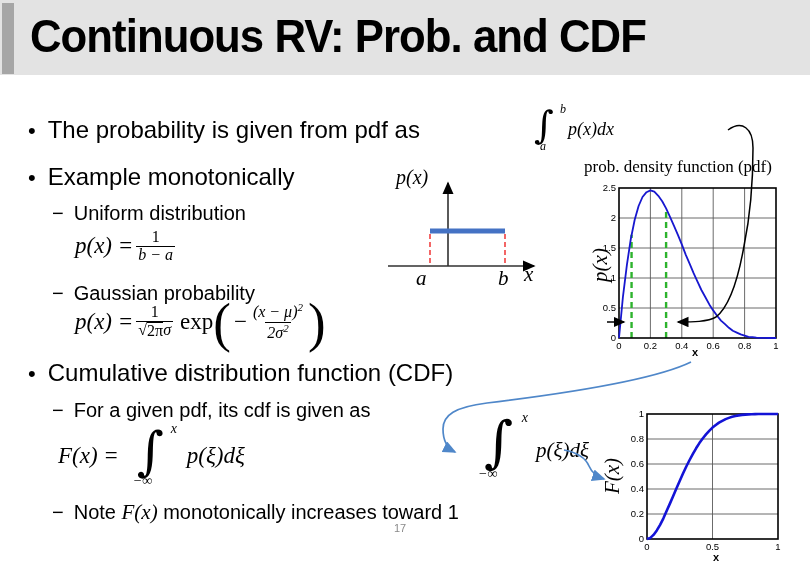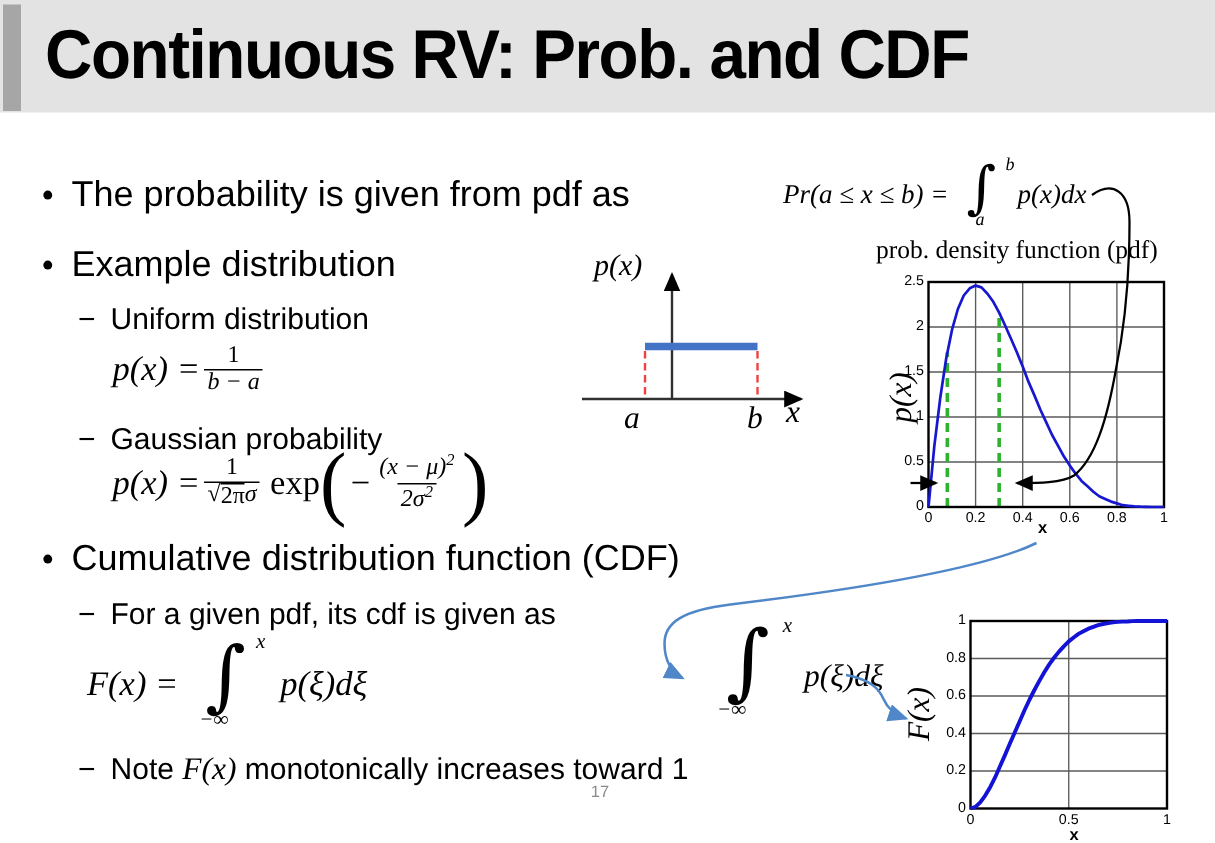--- a/index.html
+++ b/index.html
@@ -52,32 +52,31 @@
     <div class="header-bar"></div>
     <div class="slide-title">Continuous RV: Prob. and CDF</div>
   </div>
 
   <div class="line l1" style="left:28px;top:116px;">
     <span class="dot">•</span>
     <span>The probability is given from pdf as</span>
   </div>
 
   <div class="formula" style="left:522px;top:103px;height:52px;font-size:18px;">
-    <span class="mi">Pr(a ≤ x ≤ b) =</span>
     <span class="intwrap" style="width:40px;height:50px;margin-left:6px;">
       <span class="int" style="font-size:38px;position:absolute;left:6px;top:2px;">∫</span>
       <span class="isup" style="font-size:12px;right:2px;top:-2px;">b</span>
       <span class="isub" style="font-size:12px;left:12px;bottom:0;">a</span>
     </span>
     <span class="mi">p(x)dx</span>
   </div>
 
   <div class="line l1" style="left:28px;top:163px;">
     <span class="dot">•</span>
-    <span>Example distribution</span>
+    <span>Example monotonically</span>
   </div>
 
   <div class="line l2" style="left:52px;top:202px;">
     <span class="dash">−</span>
     <span>Uniform distribution</span>
   </div>
 
   <div class="formula" style="left:75px;top:226px;height:40px;font-size:23px;">
     <span class="mi">p(x) =</span>
     <span class="frac" style="font-size:16px;">

